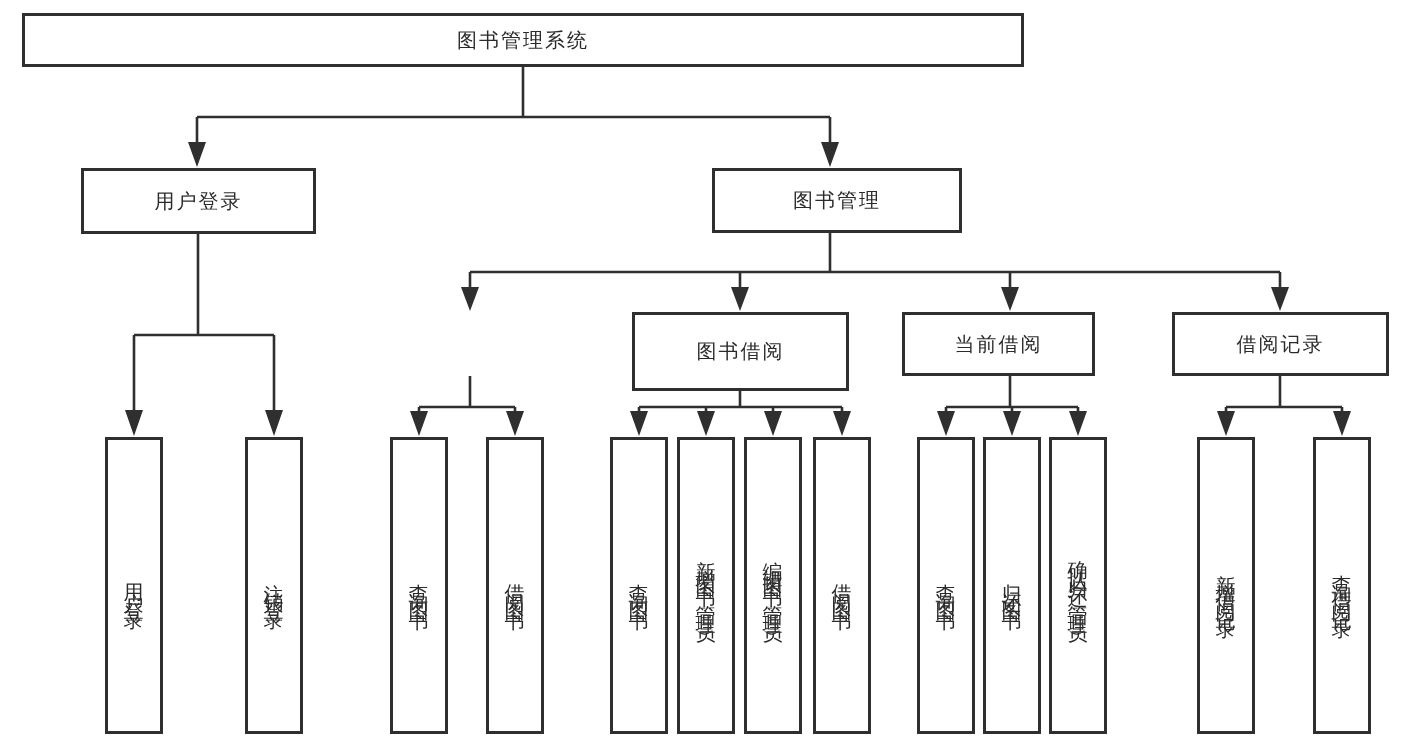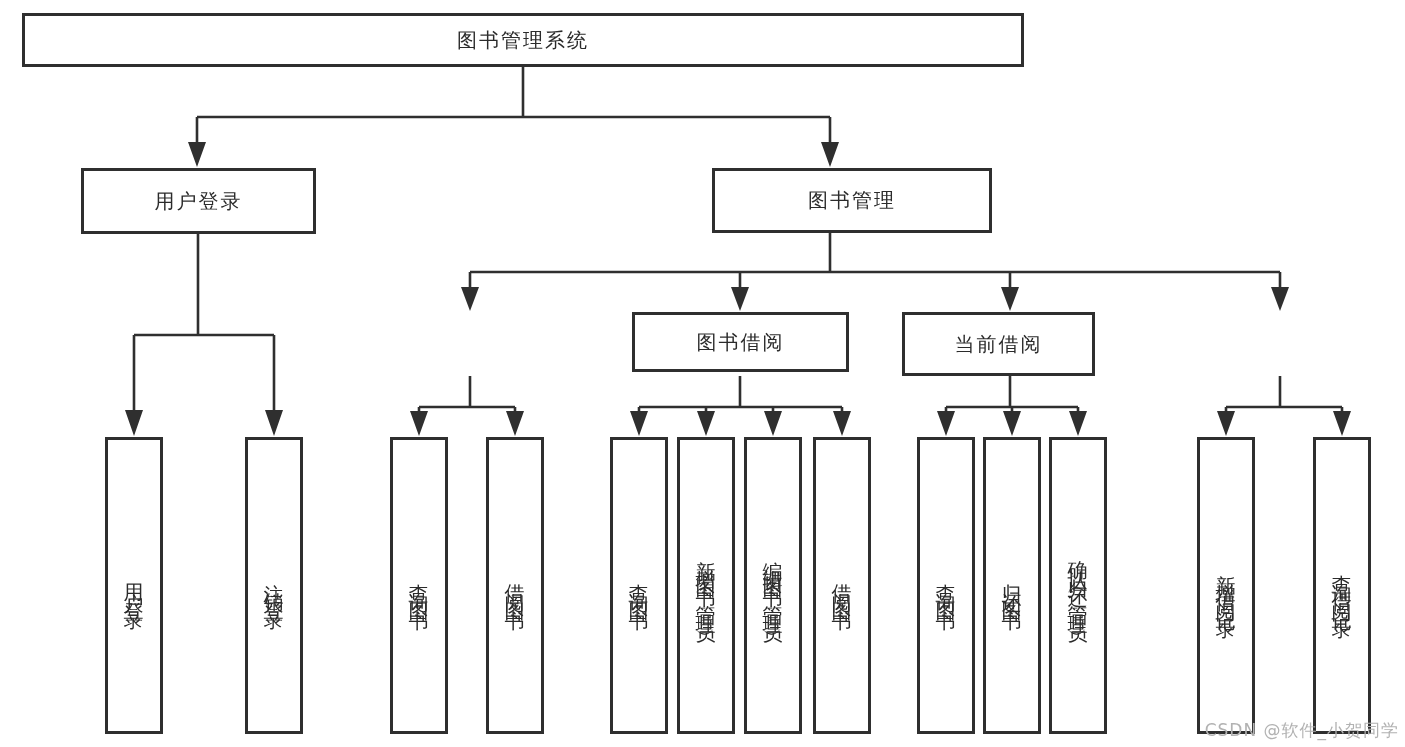--- a/index.html
+++ b/index.html
@@ -42,23 +42,23 @@
     letter-spacing: 9px;
     line-height: 52px;
     text-align: center;
     width: 58px;
     top: 437px;
     height: 297px;
   }
   
   #n-root        { left: 22px;   top: 13px;  width: 1002px; height: 54px; }
   #n-user-login  { left: 81px;   top: 168px; width: 235px;  height: 66px; }
-  #n-book-mgmt   { left: 712px;  top: 168px; width: 280px;  height: 65px; }
+  #n-book-mgmt   { left: 712px;  top: 168px; width: 250px;  height: 65px; }
   #n-new-rec     { left: 362px;  top: 312px; width: 217px;  height: 64px; }
-  #n-borrowing   { left: 632px;  top: 312px; width: 217px;  height: 60px; }
+  #n-borrowing   { left: 632px;  top: 312px; width: 217px;  height: 79px; }
   #n-current     { left: 902px;  top: 312px; width: 193px;  height: 64px; }
   #n-records     { left: 1172px; top: 312px; width: 217px;  height: 64px; }
   #l-user-login  { left: 105px; }
   #l-logout      { left: 245px; }
   #l-nr-query    { left: 390px; }
   #l-nr-borrow   { left: 486px; }
   #l-bb-query    { left: 610px; }
   #l-bb-add      { left: 677px; }
   #l-bb-edit     { left: 744px; }
   #l-bb-borrow   { left: 813px; }
@@ -116,34 +116,34 @@
     </g>
   </svg>
 
   <div class="box hbox" id="n-root">图书管理系统</div>
 
   <div class="box hbox" id="n-user-login">用户登录</div>
   <div class="box hbox" id="n-book-mgmt">图书管理</div>
 
   <div class="box hbox" id="n-borrowing">图书借阅</div>
   <div class="box hbox" id="n-current">当前借阅</div>
+  <div class="box hbox" id="n-records">借阅记录</div>
 
   <div class="box leaf" id="l-user-login">用户登录</div>
   <div class="box leaf" id="l-logout">注销登录</div>
 
   <div class="box leaf" id="l-nr-query">查询图书</div>
   <div class="box leaf" id="l-nr-borrow">借阅图书</div>
 
   <div class="box leaf" id="l-bb-query">查询图书</div>
   <div class="box leaf" id="l-bb-add">新增图书（管理员）</div>
   <div class="box leaf" id="l-bb-edit">编辑图书（管理员）</div>
   <div class="box leaf" id="l-bb-borrow">借阅图书</div>
 
   <div class="box leaf" id="l-cb-query">查询图书</div>
   <div class="box leaf" id="l-cb-return">归还图书</div>
   <div class="box leaf" id="l-cb-confirm">确认归还（管理员）</div>
 
   <div class="box leaf" id="l-br-add">新增借阅记录</div>
   <div class="box leaf" id="l-br-query">查询借阅记录</div>
 
-  <div id="watermark">CSDN @软件_小贺同学</div>
 
 </div>
 
 </body></html>

